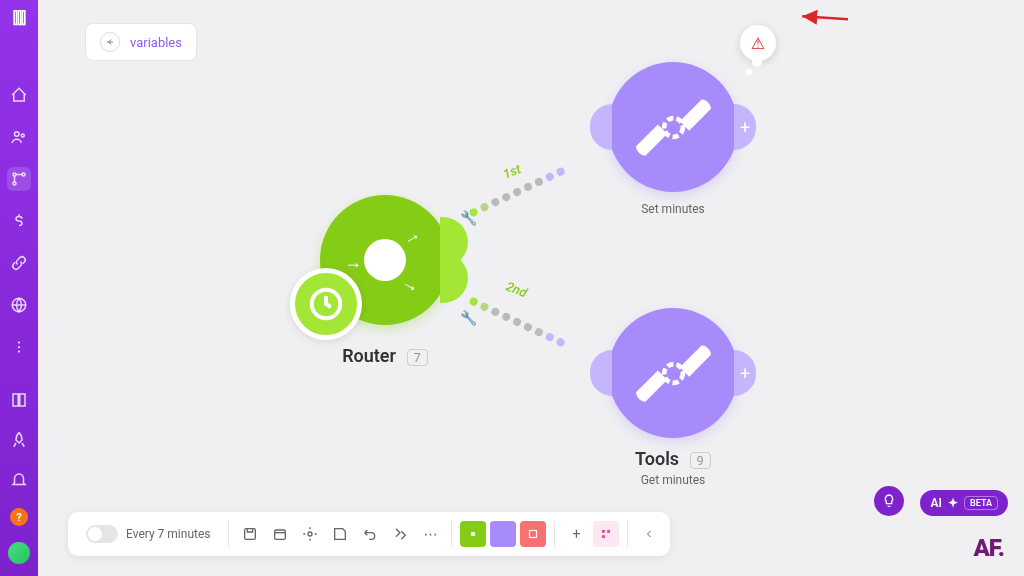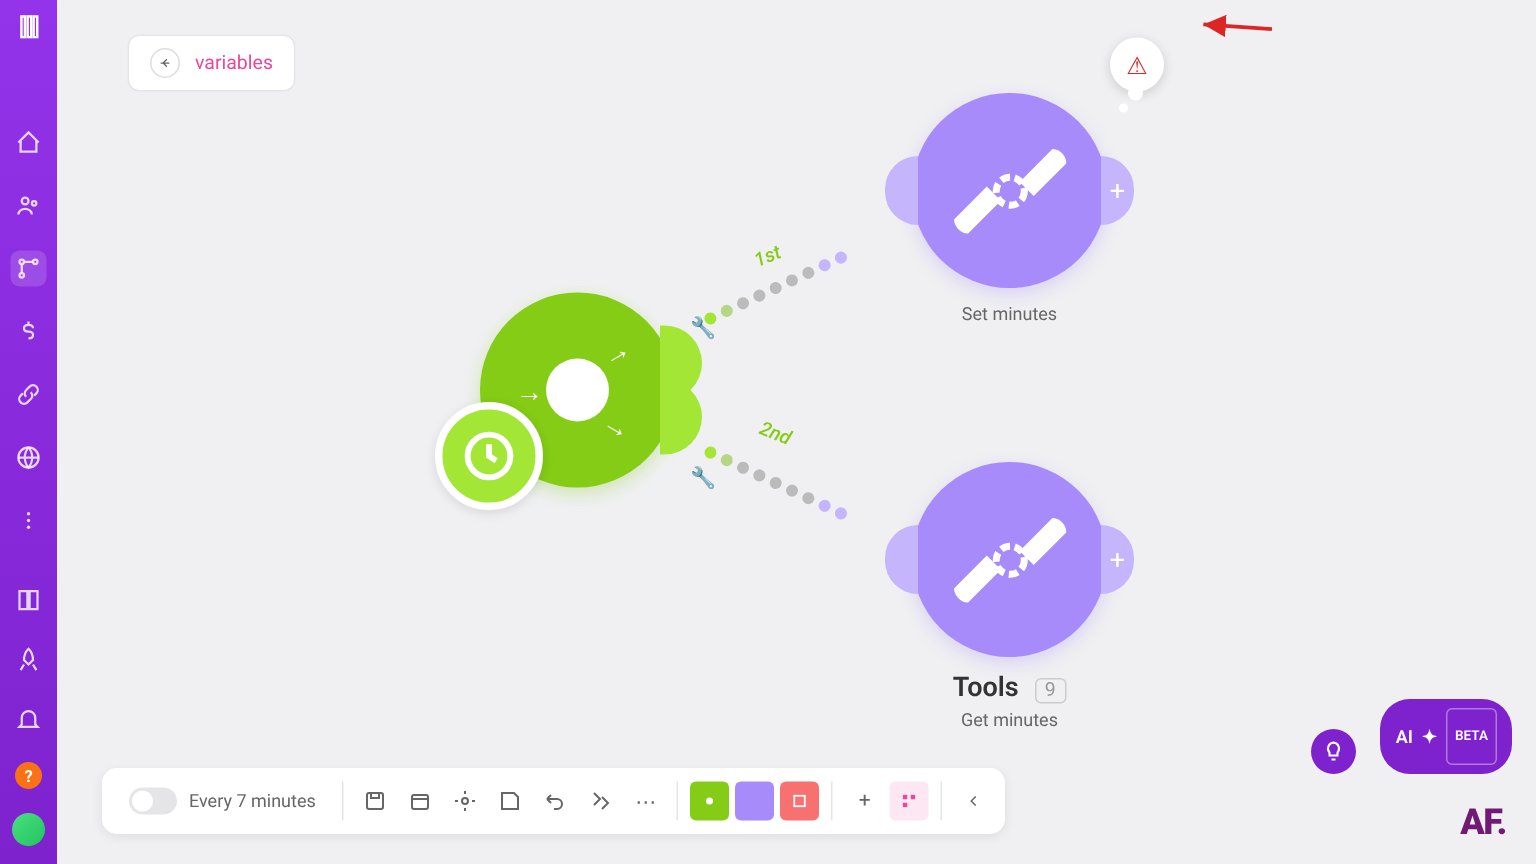--- a/index.html
+++ b/index.html
@@ -4,21 +4,21 @@
 <style>
 *{margin:0;padding:0;box-sizing:border-box;font-family:-apple-system,BlinkMacSystemFont,'Segoe UI',Roboto,sans-serif}
 body{width:1024px;height:576px;background:#f0f0f2;position:relative;overflow:hidden}
 .sidebar{position:absolute;left:0;top:0;width:38px;height:100%;background:linear-gradient(180deg,#9333ea 0%,#7e22ce 100%);display:flex;flex-direction:column;align-items:center;padding-top:8px;gap:18px}
 .sidebar-logo{color:#fff;font-weight:bold;font-size:16px;letter-spacing:-1px}
 .sidebar-icon{width:24px;height:24px;display:flex;align-items:center;justify-content:center;color:rgba(255,255,255,0.8);cursor:pointer;border-radius:6px}
 .sidebar-icon.active{background:rgba(255,255,255,0.15)}
 .sidebar-bottom{margin-top:auto;margin-bottom:12px;display:flex;flex-direction:column;gap:16px;align-items:center}
 .sidebar-help{width:18px;height:18px;border-radius:50%;background:#f97316;color:#fff;display:flex;align-items:center;justify-content:center;font-size:11px;font-weight:bold}
 .sidebar-avatar{width:22px;height:22px;border-radius:50%;background:linear-gradient(135deg,#4ade80,#22c55e)}
-.breadcrumb{position:absolute;left:85px;top:23px;background:#fff;border:1px solid #e5e5e8;border-radius:8px;padding:8px 14px;display:flex;align-items:center;gap:10px;font-size:13px;color:#ec4899}
+.breadcrumb{position:absolute;left:85px;top:23px;background:#fff;border:1px solid #e5e5e8;border-radius:8px;padding:8px 14px;display:flex;align-items:center;gap:10px;font-size:13px;color:#8b5cf6}
 .breadcrumb-back{width:20px;height:20px;border:1px solid #ddd;border-radius:50%;display:flex;align-items:center;justify-content:center;cursor:pointer}
 .canvas{position:absolute;left:38px;top:0;right:0;bottom:0}
 .node{position:absolute}
 .router-node{left:282px;top:195px}
 .router-circle{width:130px;height:130px;border-radius:50%;background:#84cc16;display:flex;align-items:center;justify-content:center;position:relative;box-shadow:0 4px 12px rgba(132,204,22,0.3)}
 .router-inner{width:42px;height:42px;border-radius:50%;background:#fff}
 .router-arrow{position:absolute;color:#fff;font-size:18px;font-weight:bold}
 .router-clock{position:absolute;left:-30px;bottom:-15px;width:72px;height:72px;border-radius:50%;background:#a3e635;border:5px solid #fff;display:flex;align-items:center;justify-content:center;box-shadow:0 2px 8px rgba(0,0,0,0.1)}
 .router-bump{position:absolute;width:28px;height:50px;background:#a3e635;border-radius:0 40px 40px 0}
 .router-label{text-align:center;margin-top:20px;font-size:18px;font-weight:600;color:#333}
@@ -45,21 +45,21 @@
 .toggle-wrap{display:flex;align-items:center;gap:8px;padding:0 10px;font-size:12px;color:#666}
 .toggle{width:32px;height:18px;background:#e5e5e8;border-radius:9px;position:relative;cursor:pointer}
 .toggle::after{content:'';position:absolute;left:2px;top:2px;width:14px;height:14px;background:#fff;border-radius:50%}
 .tb-divider{width:1px;height:26px;background:#e5e5e8;margin:0 4px}
 .tb-icon{width:26px;height:26px;display:flex;align-items:center;justify-content:center;color:#666;cursor:pointer;border-radius:4px;font-size:14px}
 .tb-icon.green{background:#84cc16;color:#fff}
 .tb-icon.purple{background:#a78bfa;color:#fff}
 .tb-icon.red{background:#f87171;color:#fff}
 .tb-icon.pink{background:#fce7f3;color:#ec4899}
 .ai-pill{position:absolute;right:16px;bottom:60px;background:#7e22ce;color:#fff;border-radius:20px;padding:6px 10px;display:flex;align-items:center;gap:6px;font-size:12px;font-weight:600;cursor:pointer}
-.ai-beta{border:1px solid rgba(255,255,255,0.4);border-radius:4px;padding:13px 5px;font-size:9px}
+.ai-beta{border:1px solid rgba(255,255,255,0.4);border-radius:4px;padding:1px 5px;font-size:9px}
 .ai-bulb{position:absolute;right:120px;bottom:60px;width:30px;height:30px;background:#7e22ce;border-radius:50%;display:flex;align-items:center;justify-content:center;color:#fff;cursor:pointer}
 .watermark{position:absolute;right:20px;bottom:14px;font-size:24px;font-weight:900;color:#701a75;letter-spacing:-1px}
 svg{display:block}
 </style>
 </head>
 <body>
 
 <div class="sidebar">
   <div class="sidebar-logo">⫿⫿⫿</div>
   <div style="height:20px"></div>
@@ -146,20 +146,24 @@
       <span class="router-arrow" style="right:30px;bottom:30px;transform:rotate(30deg)">→</span>
       <div class="router-bump" style="right:-18px;top:22px"></div>
       <div class="router-bump" style="right:-18px;bottom:22px"></div>
       <div class="router-clock">
         <svg width="38" height="38" viewBox="0 0 24 24" fill="none" stroke="#fff" stroke-width="2.5">
             <circle cx="12" cy="12" r="9"></circle>
             <path d="M12 7v5l3 2"></path>
           </svg>
       </div>
     </div>
+    <div class="router-label">
+      <span>Router</span>
+      <span class="router-badge">7</span>
+    </div>
   </div>
 
   <div class="path-label" style="left:465px;top:164px;transform:rotate(-22deg)">1st</div>
   <div class="dotted-path" style="left:432px;top:210px;transform:rotate(-25deg);transform-origin:left center">
     <span class="dot" style="background:#a3e635"></span>
       <span class="dot" style="background:#b5d687"></span>
       <span class="dot" style="background:#bbb"></span>
       <span class="dot" style="background:#bbb"></span>
       <span class="dot" style="background:#bbb"></span>
       <span class="dot" style="background:#bbb"></span>

